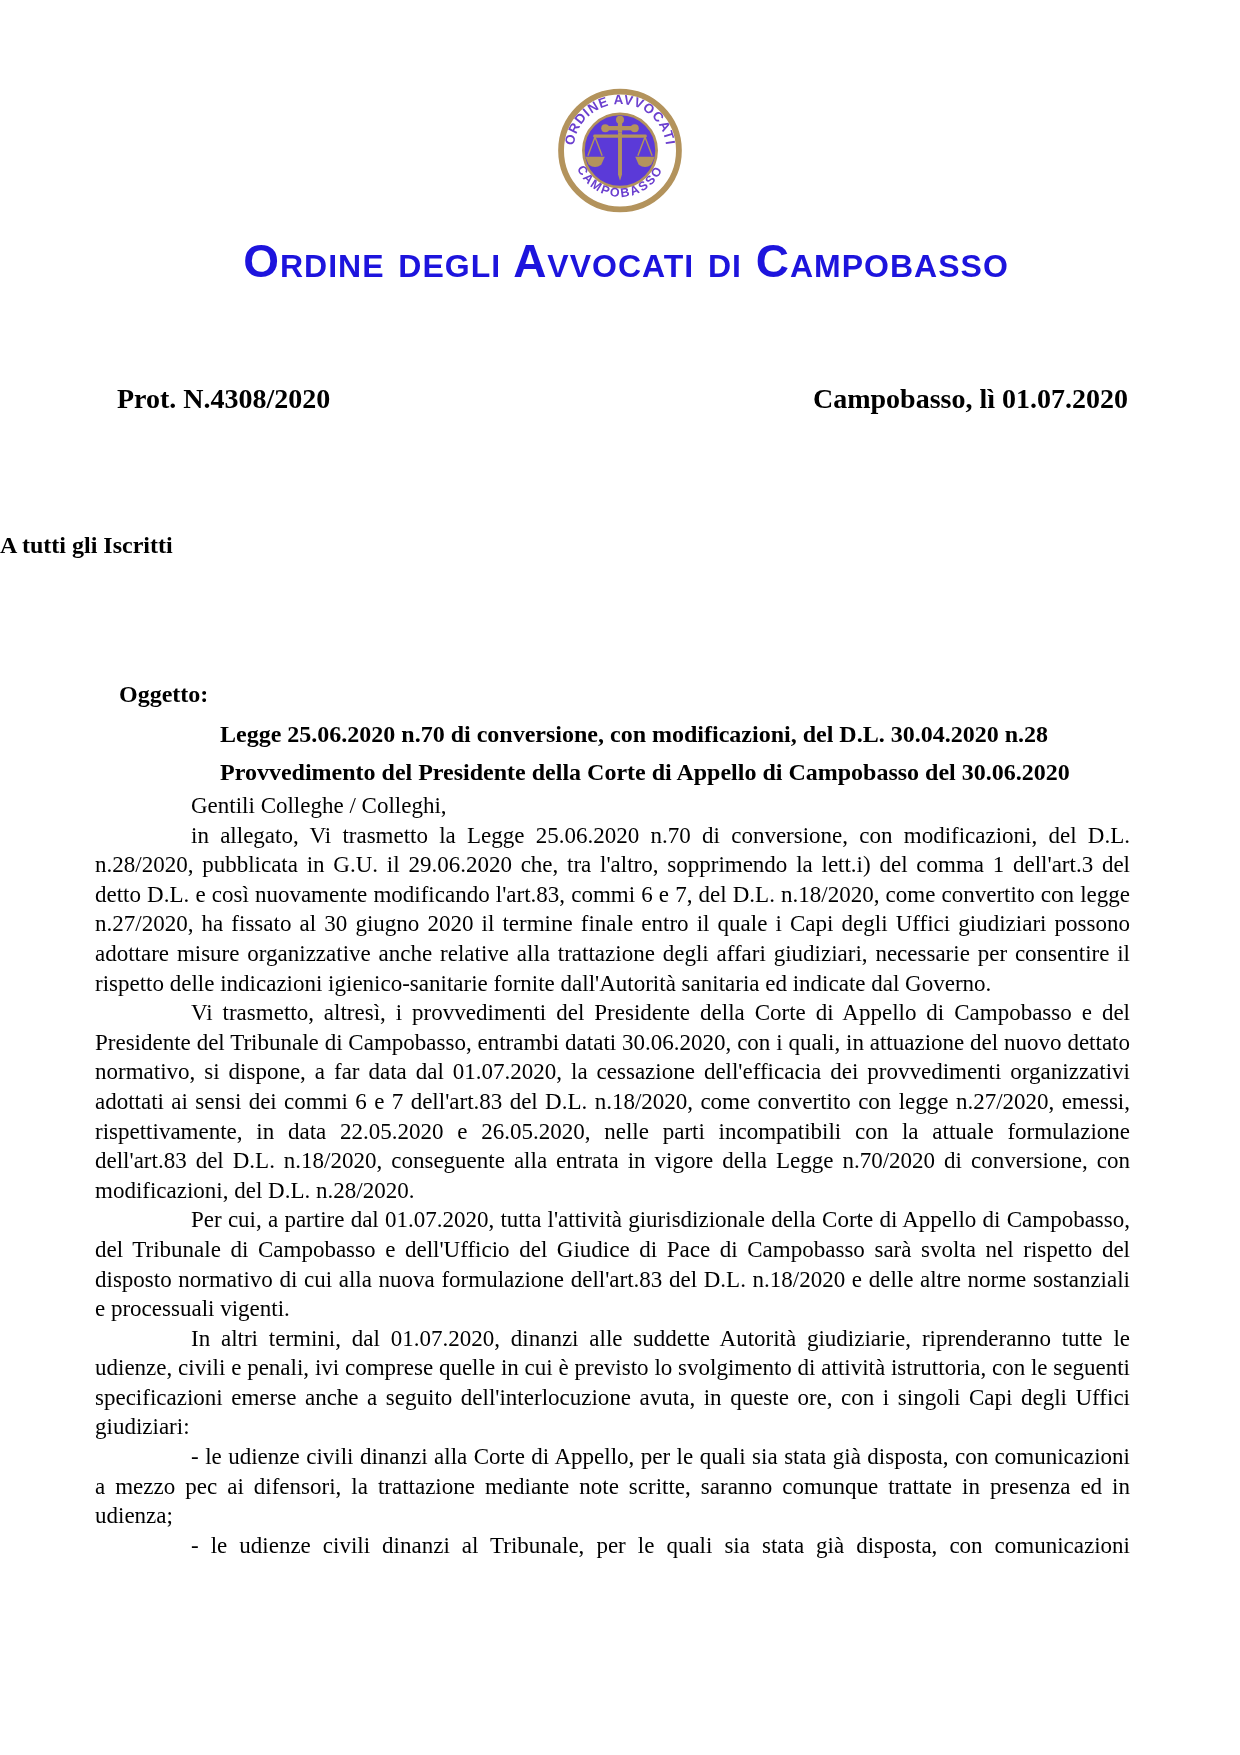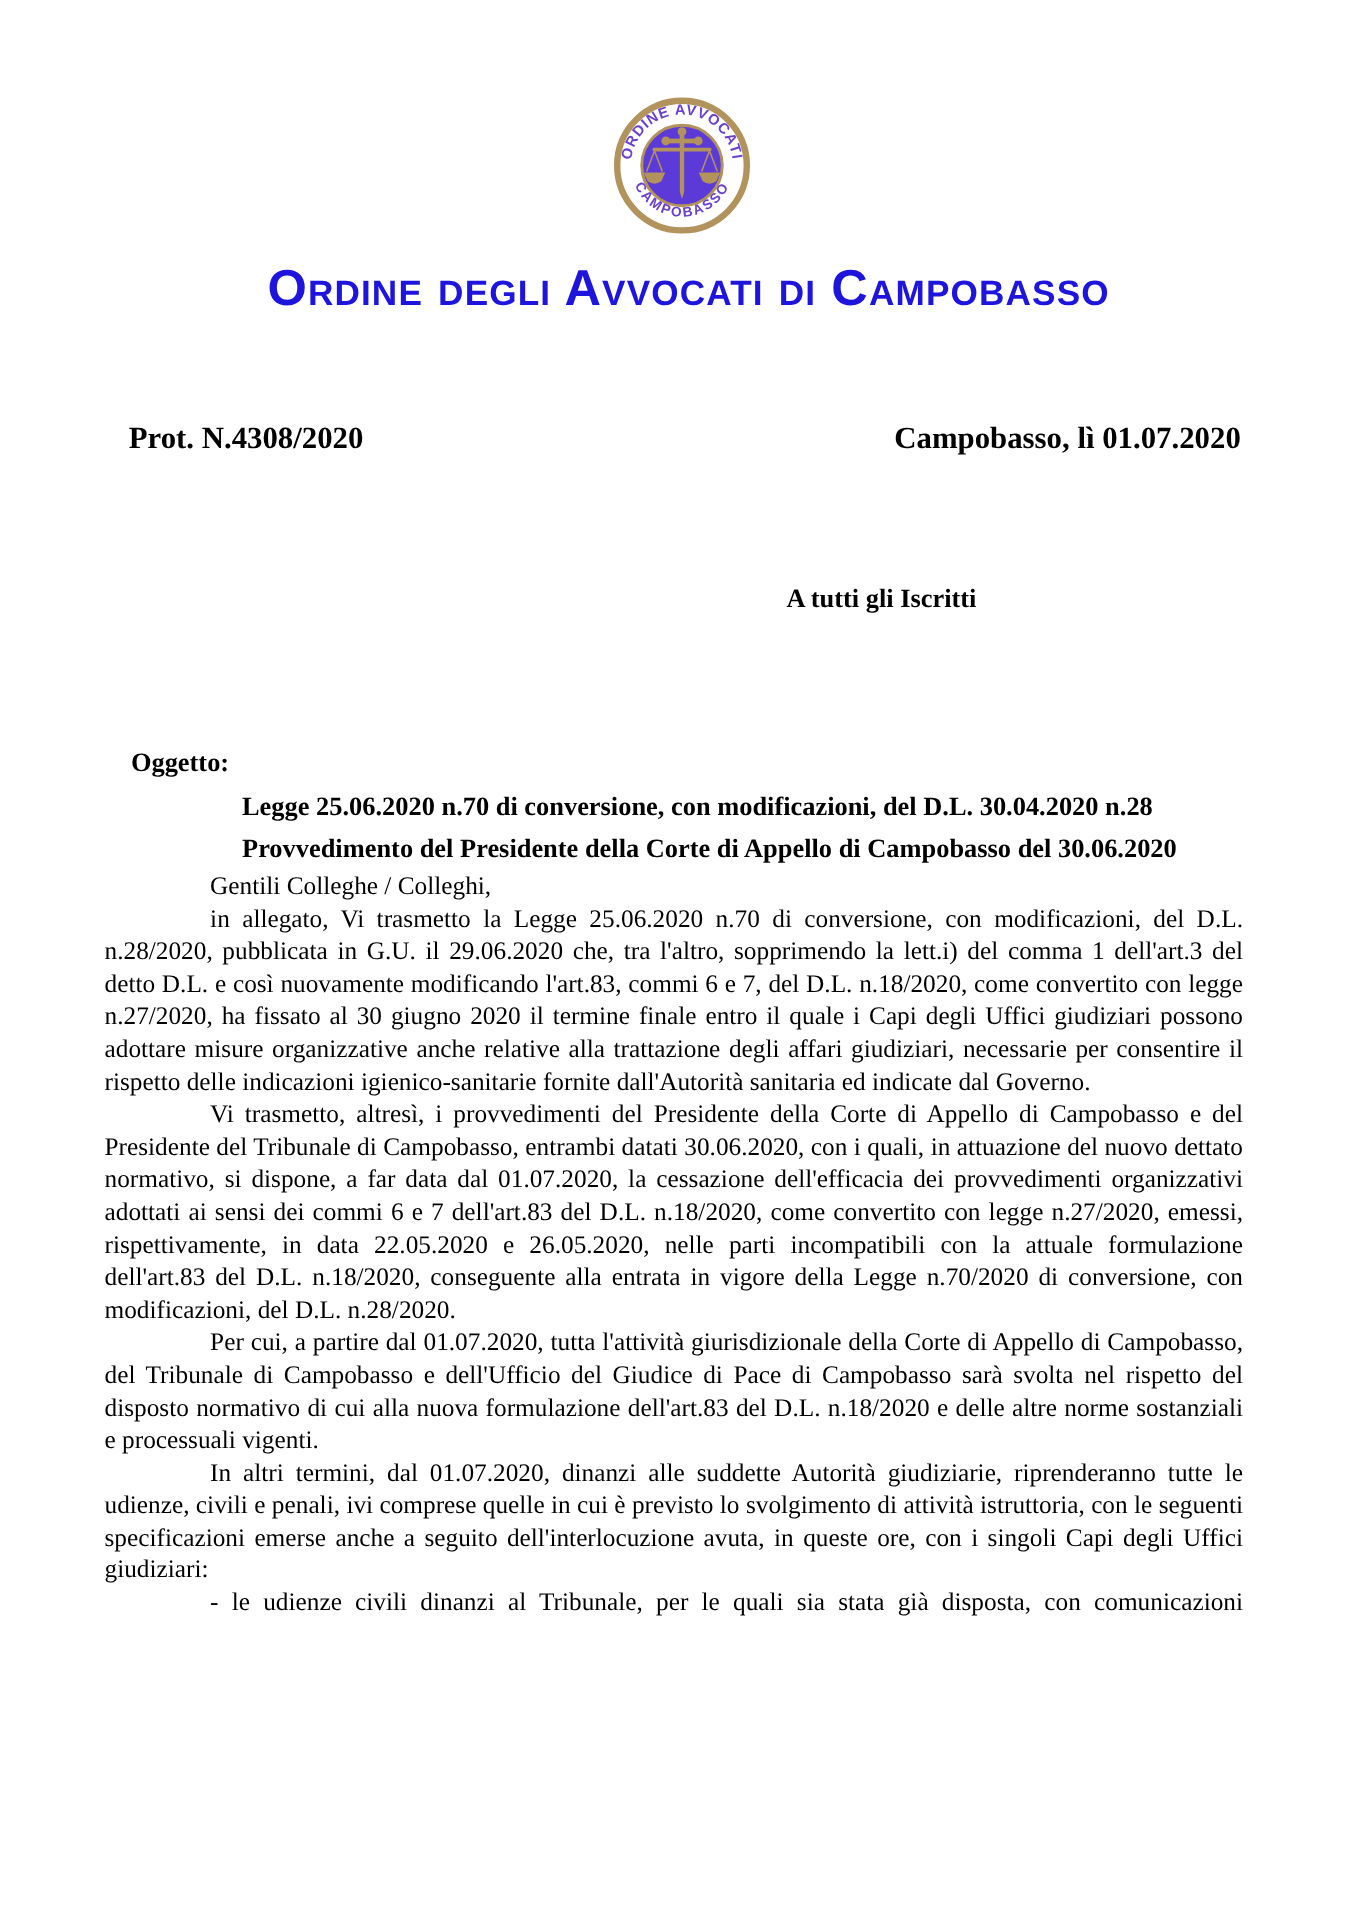--- a/index.html
+++ b/index.html
@@ -36,21 +36,20 @@
     margin-top:96px;
     padding:0 112px 0 117px;
     display:flex;
     justify-content:space-between;
     font-weight:bold;
     font-size:28px;
     line-height:28px;
   }
   .recipient {
     margin-top:118px;
-    padding-left:715px;
     font-weight:bold;
     font-size:24px;
     line-height:28px;
   }
   .subject {
     margin-top:116px;
     padding:0 80px 0 119px;
     display:flex;
     font-weight:bold;
     font-size:24px;
@@ -127,16 +126,17 @@
       <div>Provvedimento del Presidente della Corte di Appello di Campobasso del 30.06.2020</div>
     </div>
   </div>
 
   <div class="letter-body">
     <p>Gentili Colleghe / Colleghi,</p>
     <p>in allegato, Vi trasmetto la Legge 25.06.2020 n.70 di conversione, con modificazioni, del D.L. n.28/2020, pubblicata in G.U. il 29.06.2020 che, tra l'altro, sopprimendo la lett.i) del comma 1 dell'art.3 del detto D.L. e così nuovamente modificando l'art.83, commi 6 e 7, del D.L. n.18/2020, come convertito con legge n.27/2020, ha fissato al 30 giugno 2020 il termine finale entro il quale i Capi degli Uffici giudiziari possono adottare misure organizzative anche relative alla trattazione degli affari giudiziari, necessarie per consentire il rispetto delle indicazioni igienico-sanitarie fornite dall'Autorità sanitaria ed indicate dal Governo.</p>
     <p>Vi trasmetto, altresì, i provvedimenti del Presidente della Corte di Appello di Campobasso e del Presidente del Tribunale di Campobasso, entrambi datati 30.06.2020, con i quali, in attuazione del nuovo dettato normativo, si dispone, a far data dal 01.07.2020, la cessazione dell'efficacia dei provvedimenti organizzativi adottati ai sensi dei commi 6 e 7 dell'art.83 del D.L. n.18/2020, come convertito con legge n.27/2020, emessi, rispettivamente, in data 22.05.2020 e 26.05.2020, nelle parti incompatibili con la attuale formulazione dell'art.83 del D.L. n.18/2020, conseguente alla entrata in vigore della Legge n.70/2020 di conversione, con modificazioni, del D.L. n.28/2020.</p>
     <p>Per cui, a partire dal 01.07.2020, tutta l'attività giurisdizionale della Corte di Appello di Campobasso, del Tribunale di Campobasso e dell'Ufficio del Giudice di Pace di Campobasso sarà svolta nel rispetto del disposto normativo di cui alla nuova formulazione dell'art.83 del D.L. n.18/2020 e delle altre norme sostanziali e processuali vigenti.</p>
     <p>In altri termini, dal 01.07.2020, dinanzi alle suddette Autorità giudiziarie, riprenderanno tutte le udienze, civili e penali, ivi comprese quelle in cui è previsto lo svolgimento di attività istruttoria, con le seguenti specificazioni emerse anche a seguito dell'interlocuzione avuta, in queste ore, con i singoli Capi degli Uffici giudiziari:</p>
+    <p>- le udienze civili dinanzi alla Corte di Appello, per le quali sia stata già disposta, con comunicazioni a mezzo pec ai difensori, la trattazione mediante note scritte, saranno comunque trattate in presenza ed in udienza;</p>
     <p class="cont">- le udienze civili dinanzi al Tribunale, per le quali sia stata già disposta, con comunicazioni</p>
   </div>
 
 </div>
 
 </body></html>

